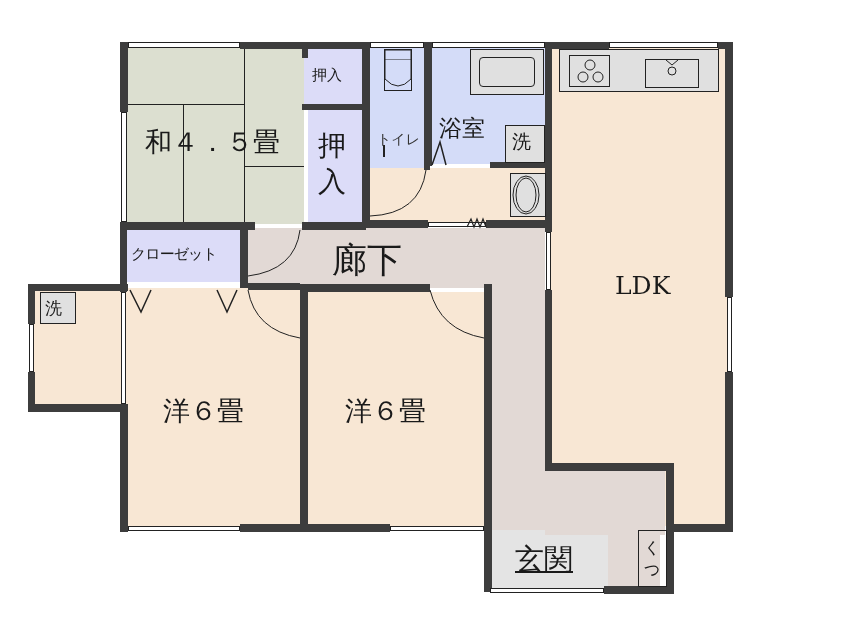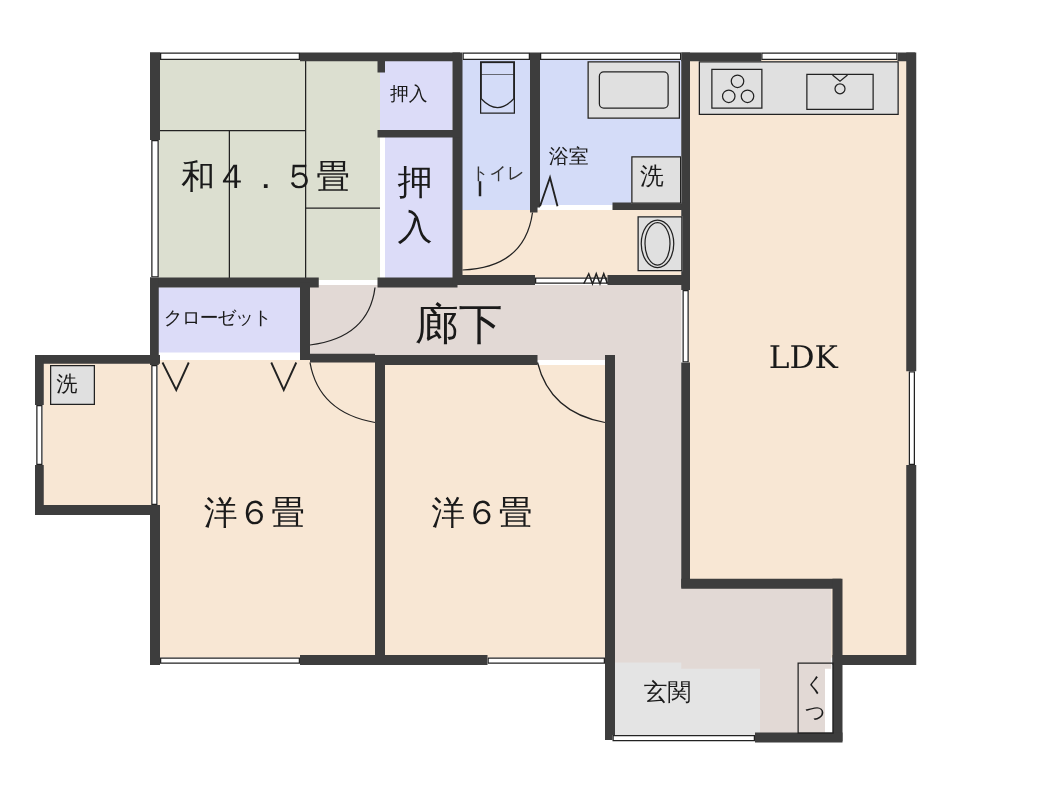--- a/index.html
+++ b/index.html
@@ -136,23 +136,23 @@
   <path d="M217 290 L227 312 L237 290" fill="none" stroke="#222" stroke-width="1.5"></path>
   <path d="M467 227 L471 219 L474 227 L477 219 L480 227 L483 219 L486 227" fill="none" stroke="#222" stroke-width="1.2"></path>
   <path d="M384 157 L384 145" stroke="#222" stroke-width="2"></path>
 </svg>
 
 <div class="label" style="left:145px;top:128px;font-size:27px;">和４．５畳</div>
 <div class="label" style="left:312px;top:68px;font-size:15px;">押入</div>
 <div class="label" style="left:318px;top:132px;font-size:28px;">押</div>
 <div class="label" style="left:318px;top:168px;font-size:28px;">入</div>
 <div class="label" style="left:377px;top:132px;font-size:14px;color:#333;">トイレ</div>
-<div class="label" style="left:439px;top:117px;font-size:16px;">浴室</div>
+<div class="label" style="left:439px;top:117px;font-size:23px;">浴室</div>
 <div class="label" style="left:512px;top:132px;font-size:19px;">洗</div>
 <div class="label" style="left:131px;top:247px;font-size:15px;letter-spacing:-1px;">クローゼット</div>
 <div class="label" style="left:332px;top:243px;font-size:35px;">廊下</div>
 <div class="label" style="left:615px;top:273px;font-size:25px;">LDK</div>
 <div class="label" style="left:45px;top:300px;font-size:17px;">洗</div>
 <div class="label" style="left:163px;top:397px;font-size:27px;">洋６畳</div>
 <div class="label" style="left:345px;top:397px;font-size:27px;">洋６畳</div>
-<div class="label" style="left:515px;top:545px;font-size:19px;">玄関</div>
+<div class="label" style="left:515px;top:545px;font-size:29px;text-decoration:underline;">玄関</div>
 <div class="label" style="left:644px;top:540px;font-size:16px;">く</div>
 <div class="label" style="left:644px;top:562px;font-size:16px;">つ</div>
 
 </body></html>

